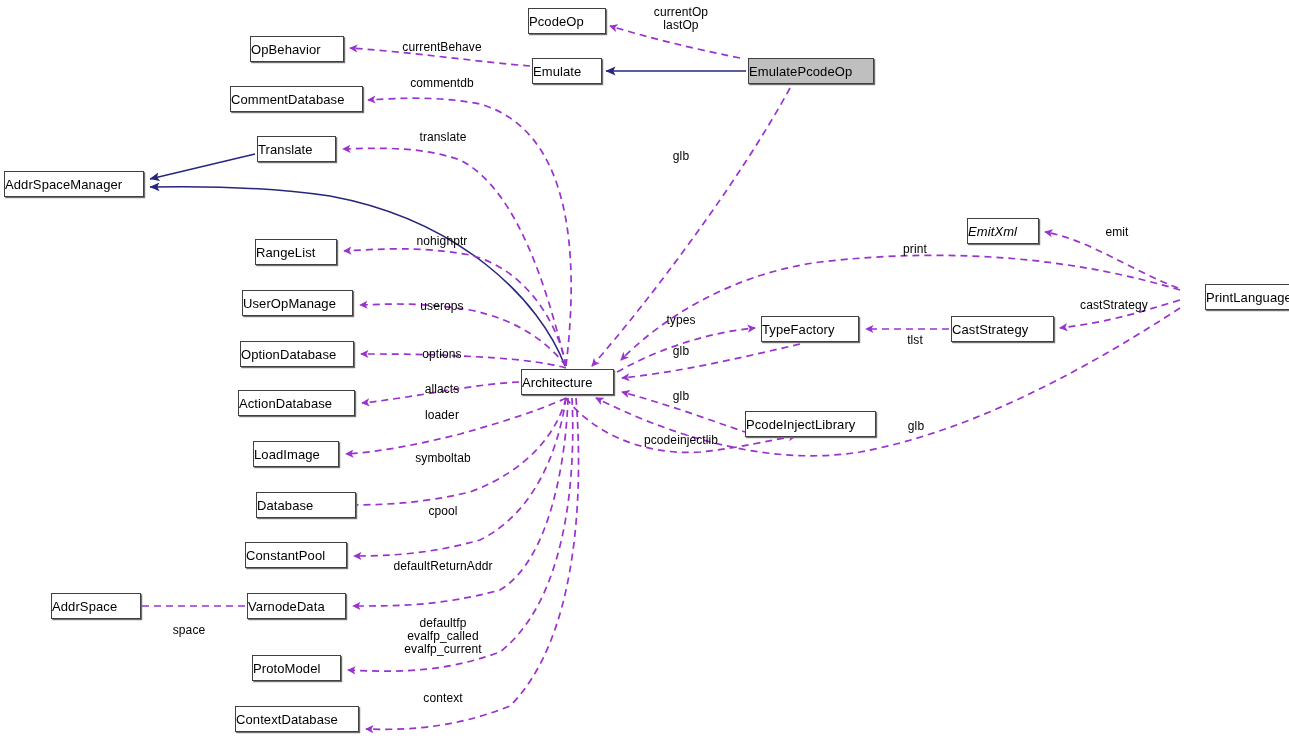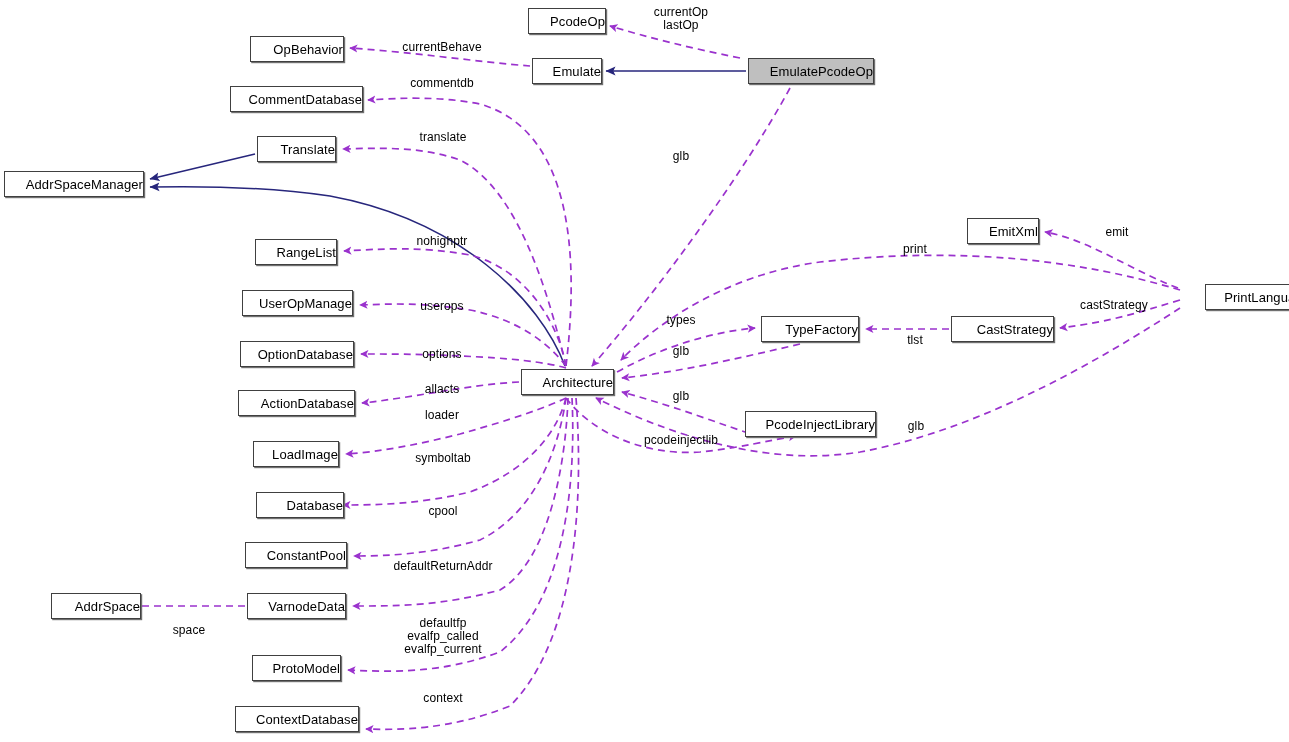--- a/index.html
+++ b/index.html
@@ -28,21 +28,21 @@
   .node {
     position: absolute;
     box-sizing: border-box;
     border: 1px solid #404040;
     background: #ffffff;
     color: #000000;
     font-size: 13px;
     line-height: 1;
     display: flex;
     align-items: center;
-    justify-content: flex-end;
+    justify-content: flex-start;
     white-space: nowrap;
     box-shadow: 1.2px 1.2px 0 0 #707070;
     letter-spacing: 0.1px;
   }
   .node.highlight {
     background: #bfbfbf;
   }
   .edge-label {
     position: absolute;
     font-size: 12px;
@@ -114,21 +114,21 @@
       </div>
       <div class="node" style="left: 230px; top: 86px; width: 133px; height: 26px;">
         <span>CommentDatabase</span>
       </div>
       <div class="node" style="left: 257px; top: 136px; width: 79px; height: 26px;">
         <span>Translate</span>
       </div>
       <div class="node" style="left: 4px; top: 171px; width: 140px; height: 26px;">
         <span>AddrSpaceManager</span>
       </div>
-      <div class="node" style="left: 967px; top: 218px; width: 72px; height: 26px;">
+      <div class="node" style="left: 967px; top: 218px; width: 72px; height: 26px; font-style: italic;">
         <span>EmitXml</span>
       </div>
       <div class="node" style="left: 255px; top: 239px; width: 82px; height: 26px;">
         <span>RangeList</span>
       </div>
       <div class="node" style="left: 1179px; top: 284px; width: 106px; height: 26px; margin-left: 26px;">
         <span>PrintLanguage</span>
       </div>
       <div class="node" style="left: 242px; top: 290px; width: 111px; height: 26px;">
         <span>UserOpManage</span>
@@ -147,21 +147,21 @@
       </div>
       <div class="node" style="left: 238px; top: 390px; width: 117px; height: 26px;">
         <span>ActionDatabase</span>
       </div>
       <div class="node" style="left: 745px; top: 411px; width: 131px; height: 26px;">
         <span>PcodeInjectLibrary</span>
       </div>
       <div class="node" style="left: 253px; top: 441px; width: 86px; height: 26px;">
         <span>LoadImage</span>
       </div>
-      <div class="node" style="left: 256px; top: 492px; width: 88px; height: 26px;">
+      <div class="node" style="left: 256px; top: 492px; width: 100px; height: 26px;">
         <span>Database</span>
       </div>
       <div class="node" style="left: 245px; top: 542px; width: 102px; height: 26px;">
         <span>ConstantPool</span>
       </div>
       <div class="node" style="left: 28px; top: 593px; width: 90px; height: 26px; margin-left: 23px;">
         <span>AddrSpace</span>
       </div>
       <div class="node" style="left: 247px; top: 593px; width: 99px; height: 26px;">
         <span>VarnodeData</span>

